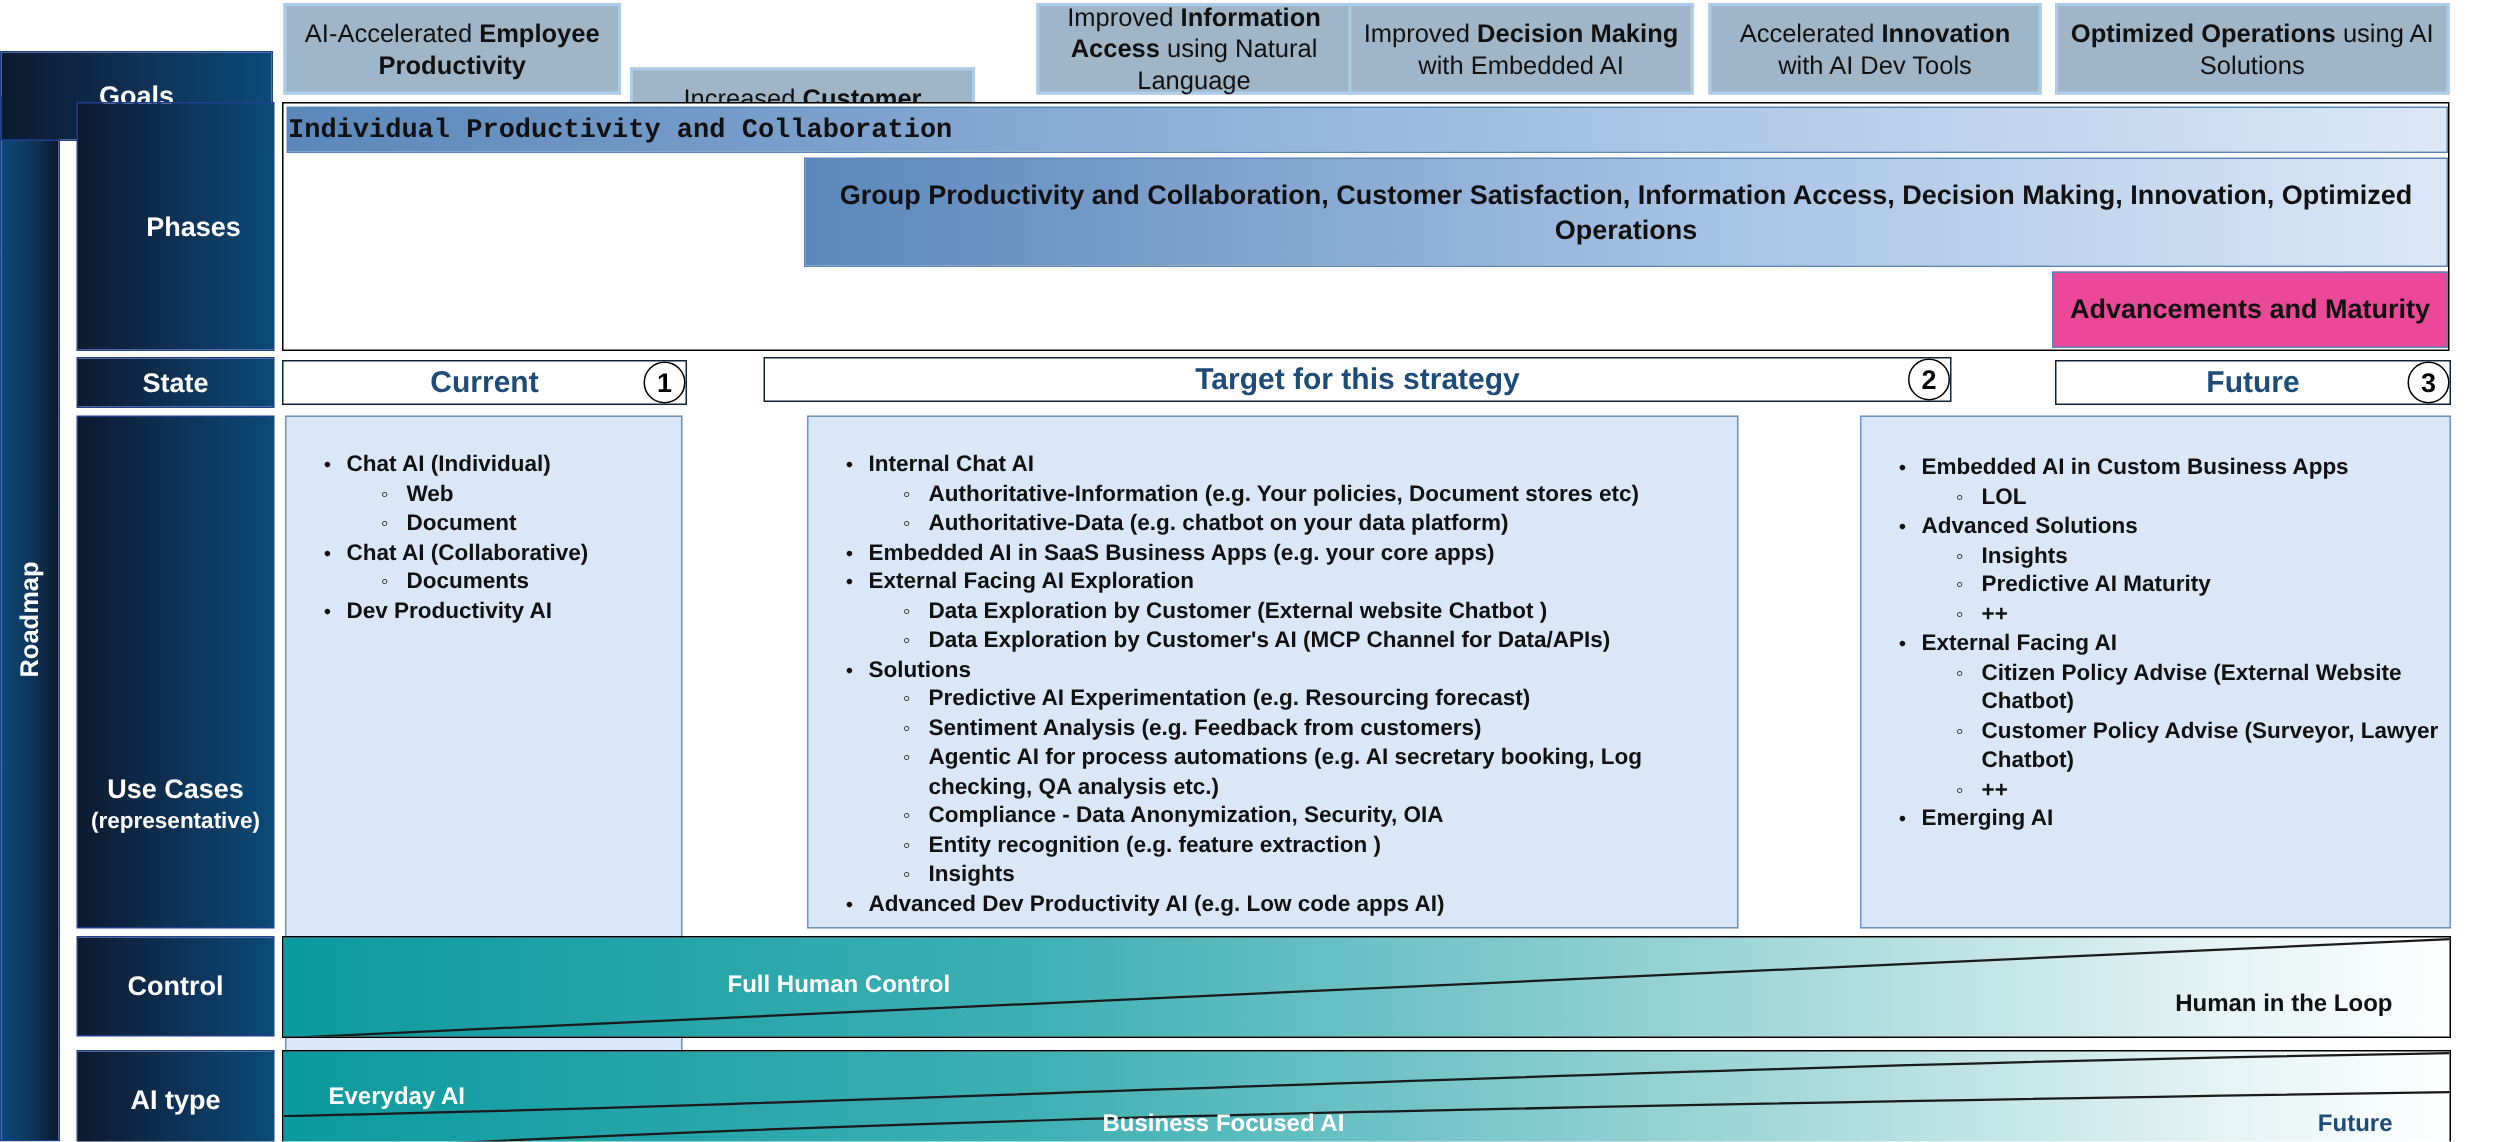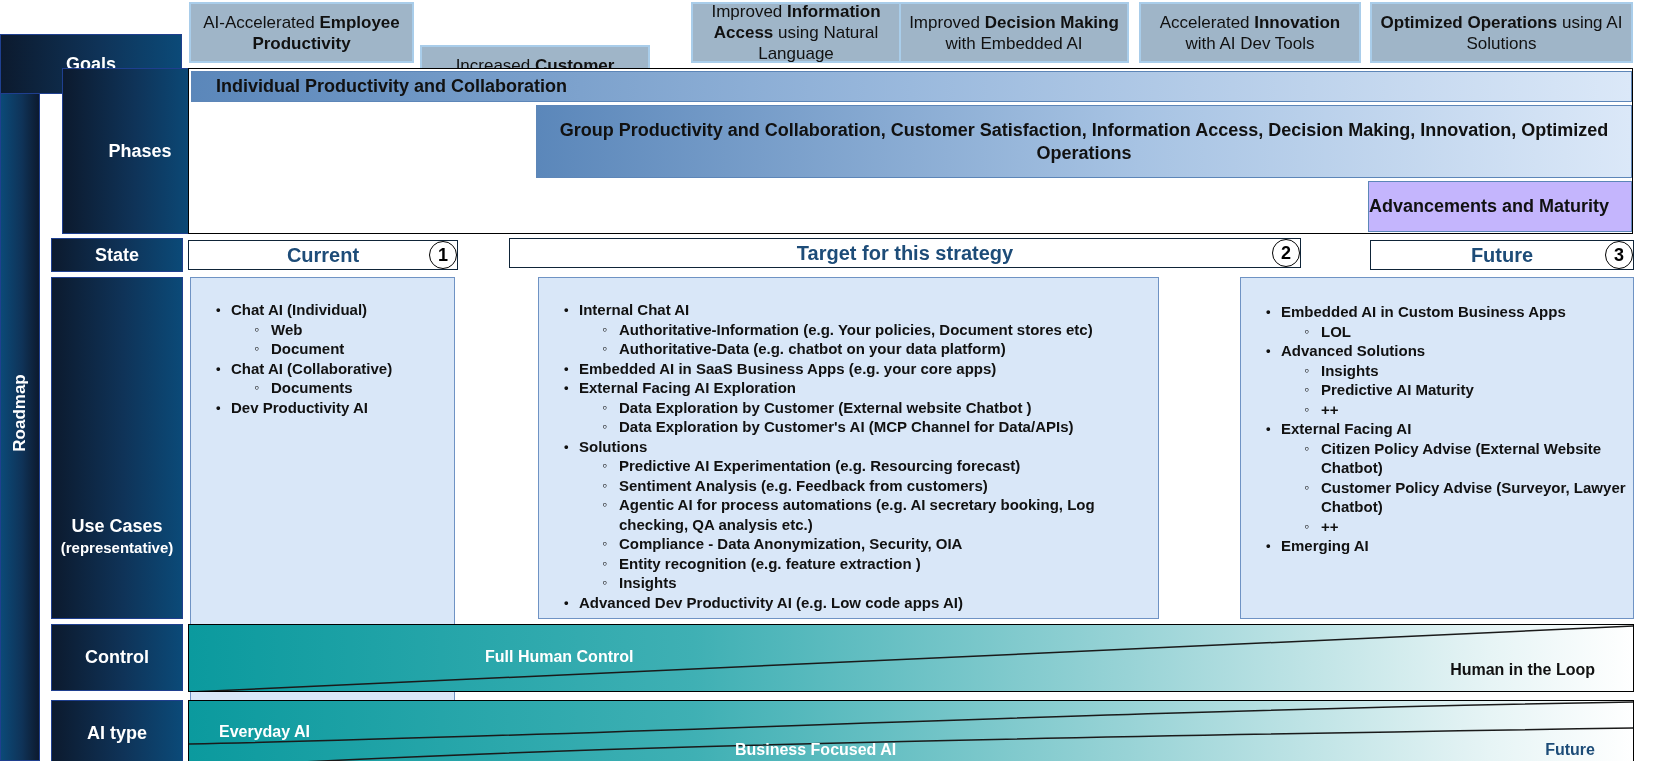--- a/index.html
+++ b/index.html
@@ -61,21 +61,21 @@
 </head>
 <body>
 
 <div class="abs roadmap" style="left:0;top:64px;width:40px;height:697px;">
   <span>Roadmap</span>
 </div>
 
 <div class="abs hdr" style="left:0;top:2px;width:182px;height:60px;margin-top:32px;">
   <span>Goals</span>
 </div>
-<div class="abs hdr" style="left:62px;top:68px;width:132px;height:166px;padding-left:24px;">
+<div class="abs hdr" style="left:51px;top:68px;width:132px;height:166px;padding-left:24px;">
   <span>Phases</span>
 </div>
 <div class="abs hdr" style="left:51px;top:238px;width:132px;height:34px;">
   <span>State</span>
 </div>
 <div class="abs hdr" style="left:51px;top:277px;width:132px;height:342px;justify-content:flex-end;padding-bottom:62px;">
   <span>Use Cases</span>
   <span class="sub">(representative)</span>
 </div>
 <div class="abs hdr" style="left:51px;top:624px;width:132px;height:67px;">
@@ -98,27 +98,27 @@
   <span><span>Improved </span><b>Decision Making</b><span> with Embedded AI</span></span>
 </div>
 <div class="abs goal" style="left:1139px;top:2px;width:222px;height:61px;">
   <span><span>Accelerated </span><b>Innovation</b><span> with AI Dev Tools</span></span>
 </div>
 <div class="abs goal" style="left:1370px;top:2px;width:263px;height:61px;">
   <span><span></span><b>Optimized Operations</b><span> using AI Solutions</span></span>
 </div>
 
 <div class="abs phase-frame" style="left:188px;top:68px;width:1445px;height:166px;"></div>
-<div class="abs phase-bar" style="left:191px;top:71px;width:1441px;height:31px;background:linear-gradient(90deg,#5b87ba 0%,#9ab9dd 50%,#dbe8f8 100%);padding-left:24px;">
+<div class="abs phase-bar" style="left:191px;top:71px;width:1441px;height:31px;background:linear-gradient(90deg,#5b87ba 0%,#9ab9dd 50%,#dbe8f8 100%);padding-left:0;font-family:Liberation Mono, monospace;">
   <span>Individual Productivity and Collaboration</span>
 </div>
 <div class="abs phase-bar" style="left:536px;top:105px;width:1096px;height:73px;background:linear-gradient(90deg,#5b87ba 0%,#a7c3e3 55%,#dbe8f8 100%);justify-content:center;text-align:center;padding:0 20px;line-height:23px;">
   <span>Group Productivity and Collaboration, Customer Satisfaction, Information Access, Decision Making, Innovation, Optimized Operations</span>
 </div>
-<div class="abs phase-bar" style="left:1368px;top:181px;width:264px;height:51px;background:#c4b5fd;justify-content:flex-start;">
+<div class="abs phase-bar" style="left:1368px;top:181px;width:264px;height:51px;background:#ec4899;justify-content:center;">
   <span>Advancements and Maturity</span>
 </div>
 
 <div class="abs state-box" style="left:188px;top:240px;width:270px;height:30px;">
   <span>Current</span>
   <span class="badge" style="right:0;">1</span>
 </div>
 <div class="abs state-box" style="left:509px;top:238px;width:792px;height:30px;">
   <span>Target for this strategy</span>
   <span class="badge" style="right:0;">2</span>

